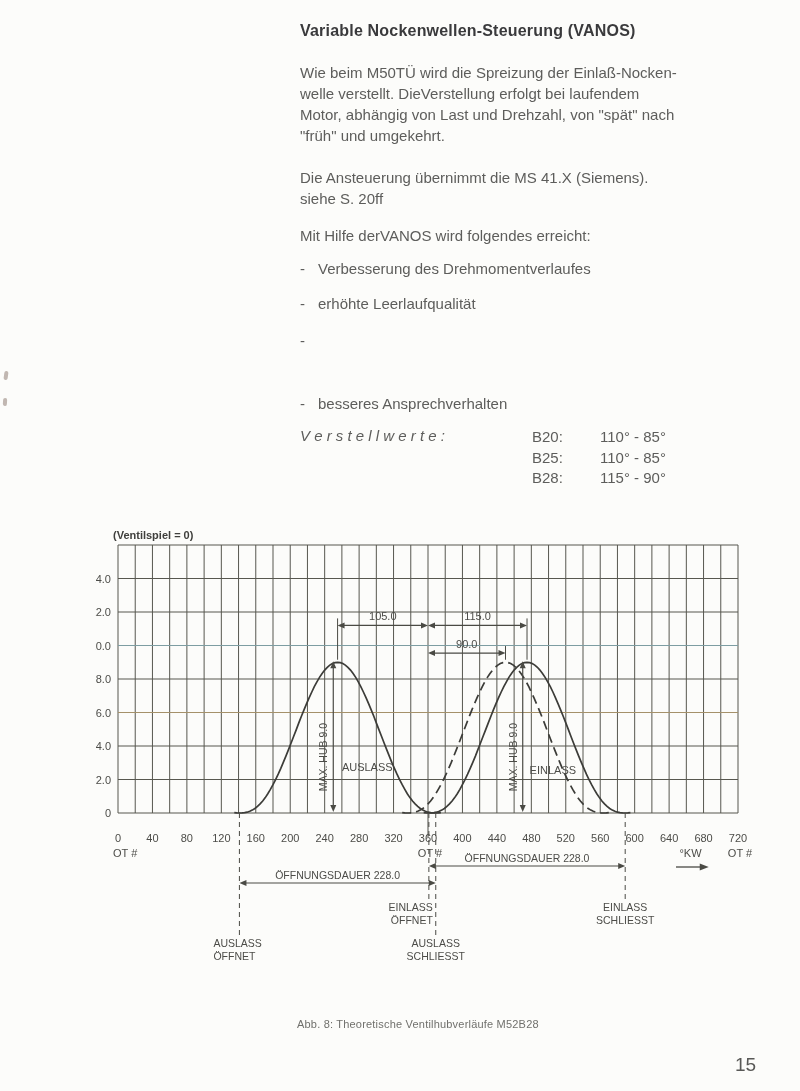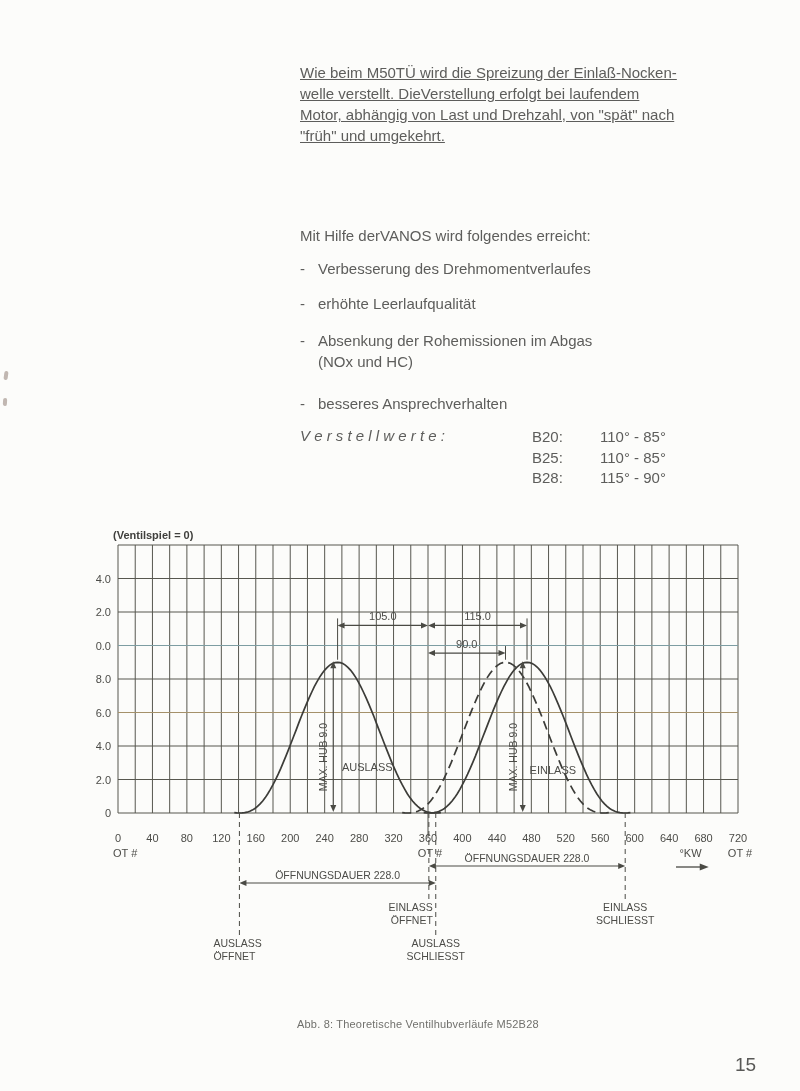--- a/index.html
+++ b/index.html
@@ -4,21 +4,21 @@
 <style>
   html,body{margin:0;padding:0;background:#e8e8e6;}
   .page{
     position:relative;width:800px;height:1091px;margin:0 auto;
     background:#fcfcfa;overflow:hidden;
     font-family:"Liberation Sans",sans-serif;color:#5a5a58;
   }
   .abs{position:absolute;}
   .title{left:300px;top:22px;font-size:16px;font-weight:bold;color:#3a3a3c;letter-spacing:.2px;}
   .para{left:300px;width:452px;font-size:15px;line-height:21px;white-space:pre-line;color:#5d5d5b;}
-  .p1{top:62px;text-decoration:underline;}
+  .p1{top:62px;}
   .p2{top:167px;}
   .p3{top:225px;}
   .bullet{left:300px;width:452px;display:flex;font-size:15px;line-height:21px;color:#5d5d5b;}
   .bullet .dash{width:18px;flex:0 0 18px;}
   .bullet .btxt{white-space:pre-line;}
   .b1{top:258px;} .b2{top:293px;} .b3{top:330px;} .b4{top:393px;}
   .vw{left:300px;top:427px;width:460px;font-size:15px;color:#5d5d5b;}
   .vw-label{position:absolute;left:0;top:0;font-style:italic;}
   .vw-rows{position:absolute;left:190px;top:0;margin-left:42px;}
   .vw-row{line-height:20.5px;}
@@ -29,39 +29,40 @@
   .mark{width:4px;background:#8f7d74;opacity:.55;border-radius:2px;}
   .m1{left:4px;top:371px;height:9px;transform:rotate(8deg);}
   .m2{left:3px;top:398px;height:8px;transform:rotate(4deg);}
   svg text{font-family:"Liberation Sans",sans-serif;}
 </style>
 </head>
 <body>
 
 <div class="page">
 
+  <div class="abs title">Variable Nockenwellen-Steuerung (VANOS)</div>
 
   <div class="abs para p1">Wie beim M50TÜ wird die Spreizung der Einlaß-Nocken-
 welle verstellt. DieVerstellung erfolgt bei laufendem
 Motor, abhängig von Last und Drehzahl, von "spät" nach
 "früh" und umgekehrt.</div>
+  <div class="abs para p2">Die Ansteuerung übernimmt die MS 41.X (Siemens).
+siehe S. 20ff</div>
   <div class="abs para p3">Mit Hilfe derVANOS wird folgendes erreicht:</div>
 
   <div class="abs bullet b1">
     <span class="dash">-</span>
     <span class="btxt">Verbesserung des Drehmomentverlaufes</span>
   </div>
   <div class="abs bullet b2">
     <span class="dash">-</span>
     <span class="btxt">erhöhte Leerlaufqualität</span>
   </div>
   <div class="abs bullet b3">
     <span class="dash">-</span>
-    <span class="btxt">Absenkung der Rohemissionen im Abgas
-(NOx und HC)</span>
   </div>
   <div class="abs bullet b4">
     <span class="dash">-</span>
     <span class="btxt">besseres Ansprechverhalten</span>
   </div>
 
   <div class="abs vw">
     <span class="vw-label">V e r s t e l l w e r t e :</span>
     <div class="vw-rows">
       <div class="vw-row">

